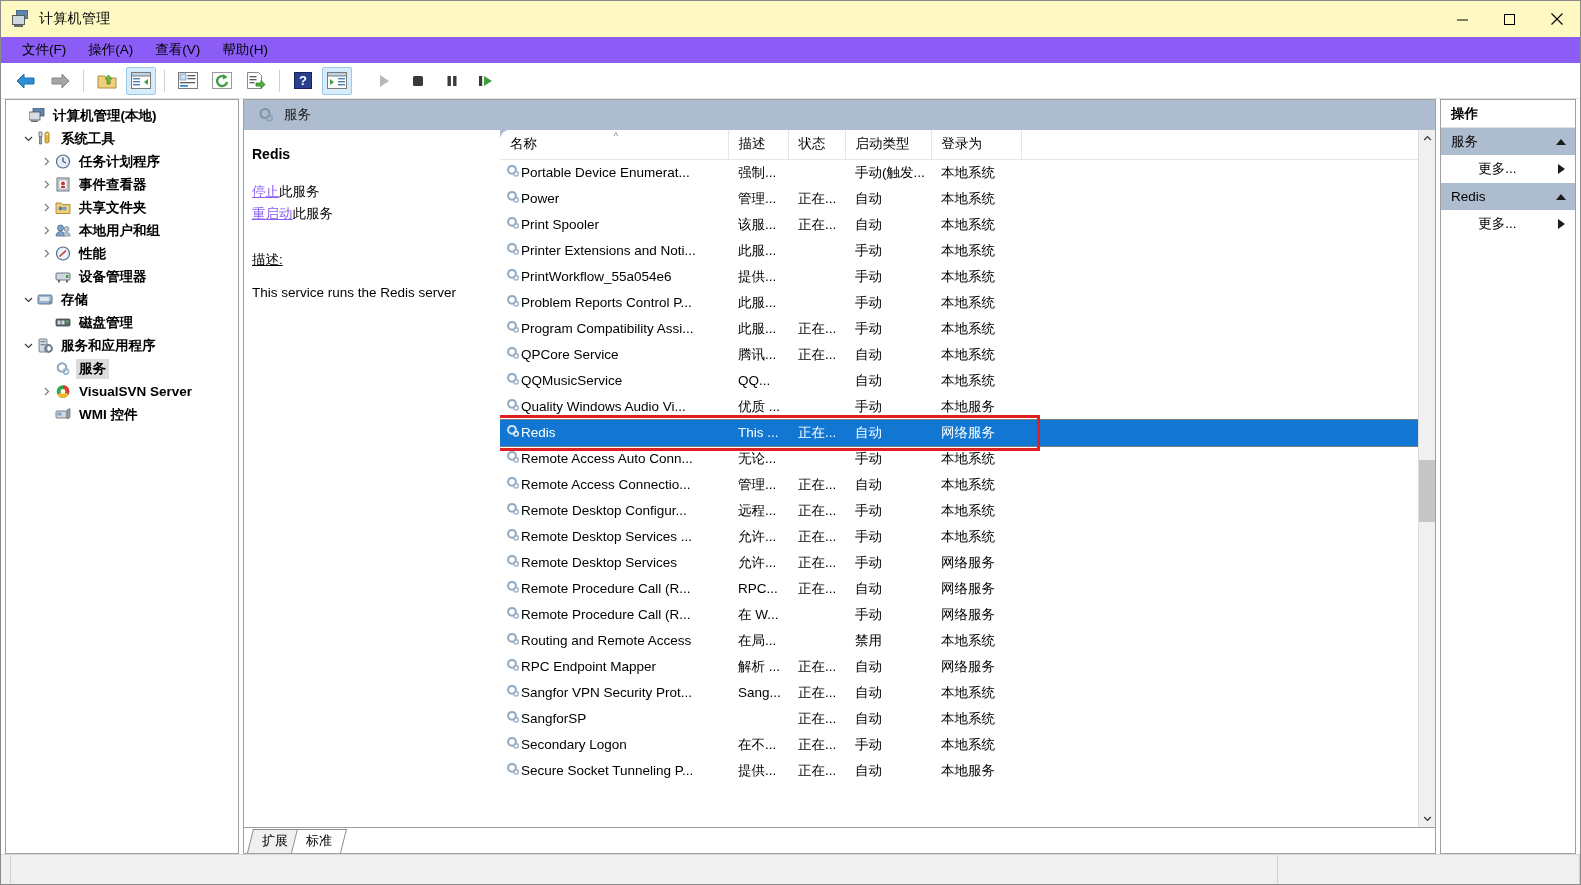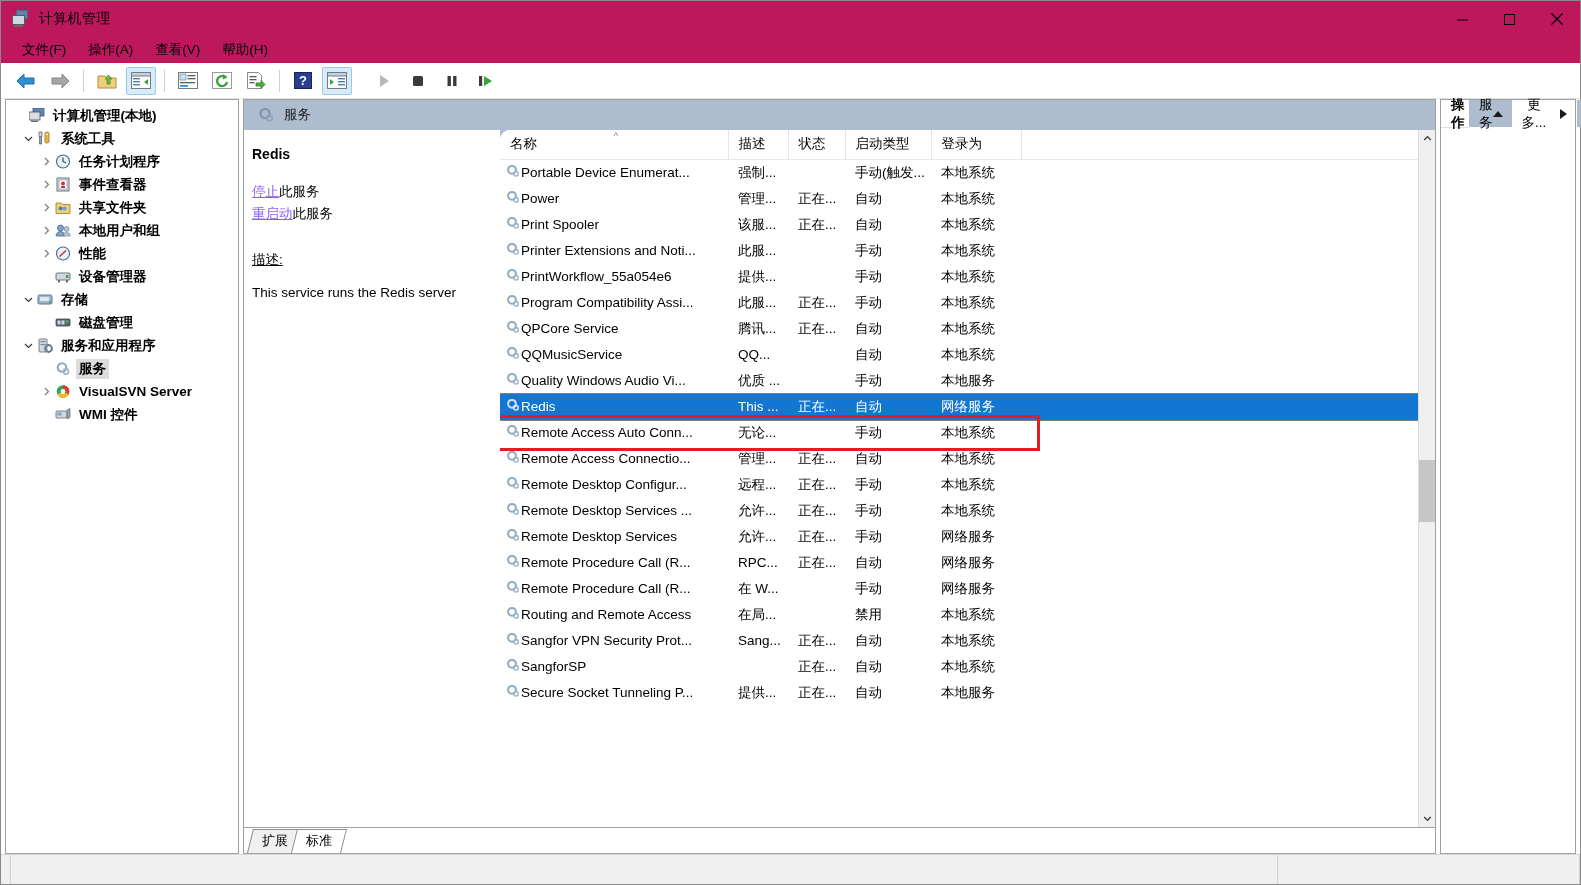--- a/index.html
+++ b/index.html
@@ -18,21 +18,21 @@
     position: absolute; inset: 0;
     border: 1px solid #8a8a8a;
     background: #ffffff;
     display: flex; flex-direction: column;
   }
 
   
   .titlebar {
     height: 36px; flex: 0 0 36px;
     display: flex; align-items: center;
-    background: #be185d;
+    background: #fef9c3;
     position: relative;
   }
   .titlebar .app-icon {
     width: 20px; height: 20px; margin-left: 10px; margin-right: 8px;
     position: relative; flex: 0 0 20px;
   }
   .mon {
     position:absolute; border:1px solid #4a6a8a; background:#7fa3c9;
   }
   .mon.back { left:5px; top:1px; width:12px; height:9px; background:#5f86ad; }
@@ -46,21 +46,21 @@
     width: 47px; height: 36px; display:flex; align-items:center; justify-content:center;
     cursor: default;
   }
   .winbtn svg { display:block; }
 
   
   .menubar {
     height: 26px; flex: 0 0 26px;
     display: flex; align-items: center;
     padding-left: 10px;
-    background: #be185d;
+    background: #8b5cf6;
     font-size: 13.5px;
   }
   .menuitem { padding: 3px 11px; color:#000; cursor: default; }
 
   
   .toolbar {
     height: 36px; flex: 0 0 36px;
     display: flex; align-items: center;
     padding-left: 8px; gap: 0px;
     background: #ffffff;
@@ -197,21 +197,21 @@
     transform: skewX(-14deg);
   }
   .tab span { display:inline-block; transform: skewX(14deg); }
   .tab.active { background:#ffffff; }
 
   
   .actions-pane {
     flex: 0 0 136px; width:136px; margin-left:4px;
     border: 1px solid #a0a0a0;
     background: #ffffff;
-    display:flex; flex-direction:row;
+    display:flex; flex-direction:column;
   }
   .act-header {
     height: 28px; flex:0 0 28px; display:flex; align-items:center;
     padding-left: 10px; font-weight:bold; font-size:13.5px;
     background:#ffffff; border-bottom:1px solid #e0e0e0;
   }
   .act-group {
     height:27px; display:flex; align-items:center; justify-content:space-between;
     padding: 0 9px 0 10px; background:#aebcd0; font-size:13.5px; cursor:default;
   }
@@ -708,20 +708,36 @@
                     <td class="cell">本地系统</td>
                     <td class="cell"></td>
                   </tr>
                   <tr class="row">
                     <td class="cell name-cell">
                       <span class="name-wrap">
                         <span><svg width="15" height="14" viewBox="0 0 15 14">
                             <circle cx="6" cy="5.8" r="3.9" fill="none" stroke="#8fa8bf" stroke-width="2"></circle>
                             <circle cx="10" cy="9.8" r="2.3" fill="none" stroke="#9fb5c9" stroke-width="1.5"></circle>
                           </svg></span>
+                        <span>Problem Reports Control P...</span>
+                      </span>
+                    </td>
+                    <td class="cell">此服...</td>
+                    <td class="cell"></td>
+                    <td class="cell">手动</td>
+                    <td class="cell">本地系统</td>
+                    <td class="cell"></td>
+                  </tr>
+                  <tr class="row">
+                    <td class="cell name-cell">
+                      <span class="name-wrap">
+                        <span><svg width="15" height="14" viewBox="0 0 15 14">
+                            <circle cx="6" cy="5.8" r="3.9" fill="none" stroke="#8fa8bf" stroke-width="2"></circle>
+                            <circle cx="10" cy="9.8" r="2.3" fill="none" stroke="#9fb5c9" stroke-width="1.5"></circle>
+                          </svg></span>
                         <span>Program Compatibility Assi...</span>
                       </span>
                     </td>
                     <td class="cell">此服...</td>
                     <td class="cell">正在...</td>
                     <td class="cell">手动</td>
                     <td class="cell">本地系统</td>
                     <td class="cell"></td>
                   </tr>
                   <tr class="row">
@@ -916,20 +932,36 @@
                     <td class="cell">本地系统</td>
                     <td class="cell"></td>
                   </tr>
                   <tr class="row">
                     <td class="cell name-cell">
                       <span class="name-wrap">
                         <span><svg width="15" height="14" viewBox="0 0 15 14">
                             <circle cx="6" cy="5.8" r="3.9" fill="none" stroke="#8fa8bf" stroke-width="2"></circle>
                             <circle cx="10" cy="9.8" r="2.3" fill="none" stroke="#9fb5c9" stroke-width="1.5"></circle>
                           </svg></span>
+                        <span>RPC Endpoint Mapper</span>
+                      </span>
+                    </td>
+                    <td class="cell">解析 ...</td>
+                    <td class="cell">正在...</td>
+                    <td class="cell">自动</td>
+                    <td class="cell">网络服务</td>
+                    <td class="cell"></td>
+                  </tr>
+                  <tr class="row">
+                    <td class="cell name-cell">
+                      <span class="name-wrap">
+                        <span><svg width="15" height="14" viewBox="0 0 15 14">
+                            <circle cx="6" cy="5.8" r="3.9" fill="none" stroke="#8fa8bf" stroke-width="2"></circle>
+                            <circle cx="10" cy="9.8" r="2.3" fill="none" stroke="#9fb5c9" stroke-width="1.5"></circle>
+                          </svg></span>
                         <span>Sangfor VPN Security Prot...</span>
                       </span>
                     </td>
                     <td class="cell">Sang...</td>
                     <td class="cell">正在...</td>
                     <td class="cell">自动</td>
                     <td class="cell">本地系统</td>
                     <td class="cell"></td>
                   </tr>
                   <tr class="row">
@@ -938,20 +970,36 @@
                         <span><svg width="15" height="14" viewBox="0 0 15 14">
                             <circle cx="6" cy="5.8" r="3.9" fill="none" stroke="#8fa8bf" stroke-width="2"></circle>
                             <circle cx="10" cy="9.8" r="2.3" fill="none" stroke="#9fb5c9" stroke-width="1.5"></circle>
                           </svg></span>
                         <span>SangforSP</span>
                       </span>
                     </td>
                     <td class="cell"></td>
                     <td class="cell">正在...</td>
                     <td class="cell">自动</td>
+                    <td class="cell">本地系统</td>
+                    <td class="cell"></td>
+                  </tr>
+                  <tr class="row">
+                    <td class="cell name-cell">
+                      <span class="name-wrap">
+                        <span><svg width="15" height="14" viewBox="0 0 15 14">
+                            <circle cx="6" cy="5.8" r="3.9" fill="none" stroke="#8fa8bf" stroke-width="2"></circle>
+                            <circle cx="10" cy="9.8" r="2.3" fill="none" stroke="#9fb5c9" stroke-width="1.5"></circle>
+                          </svg></span>
+                        <span>Secondary Logon</span>
+                      </span>
+                    </td>
+                    <td class="cell">在不...</td>
+                    <td class="cell">正在...</td>
+                    <td class="cell">手动</td>
                     <td class="cell">本地系统</td>
                     <td class="cell"></td>
                   </tr>
                   <tr class="row">
                     <td class="cell name-cell">
                       <span class="name-wrap">
                         <span><svg width="15" height="14" viewBox="0 0 15 14">
                             <circle cx="6" cy="5.8" r="3.9" fill="none" stroke="#8fa8bf" stroke-width="2"></circle>
                             <circle cx="10" cy="9.8" r="2.3" fill="none" stroke="#9fb5c9" stroke-width="1.5"></circle>
                           </svg></span>

